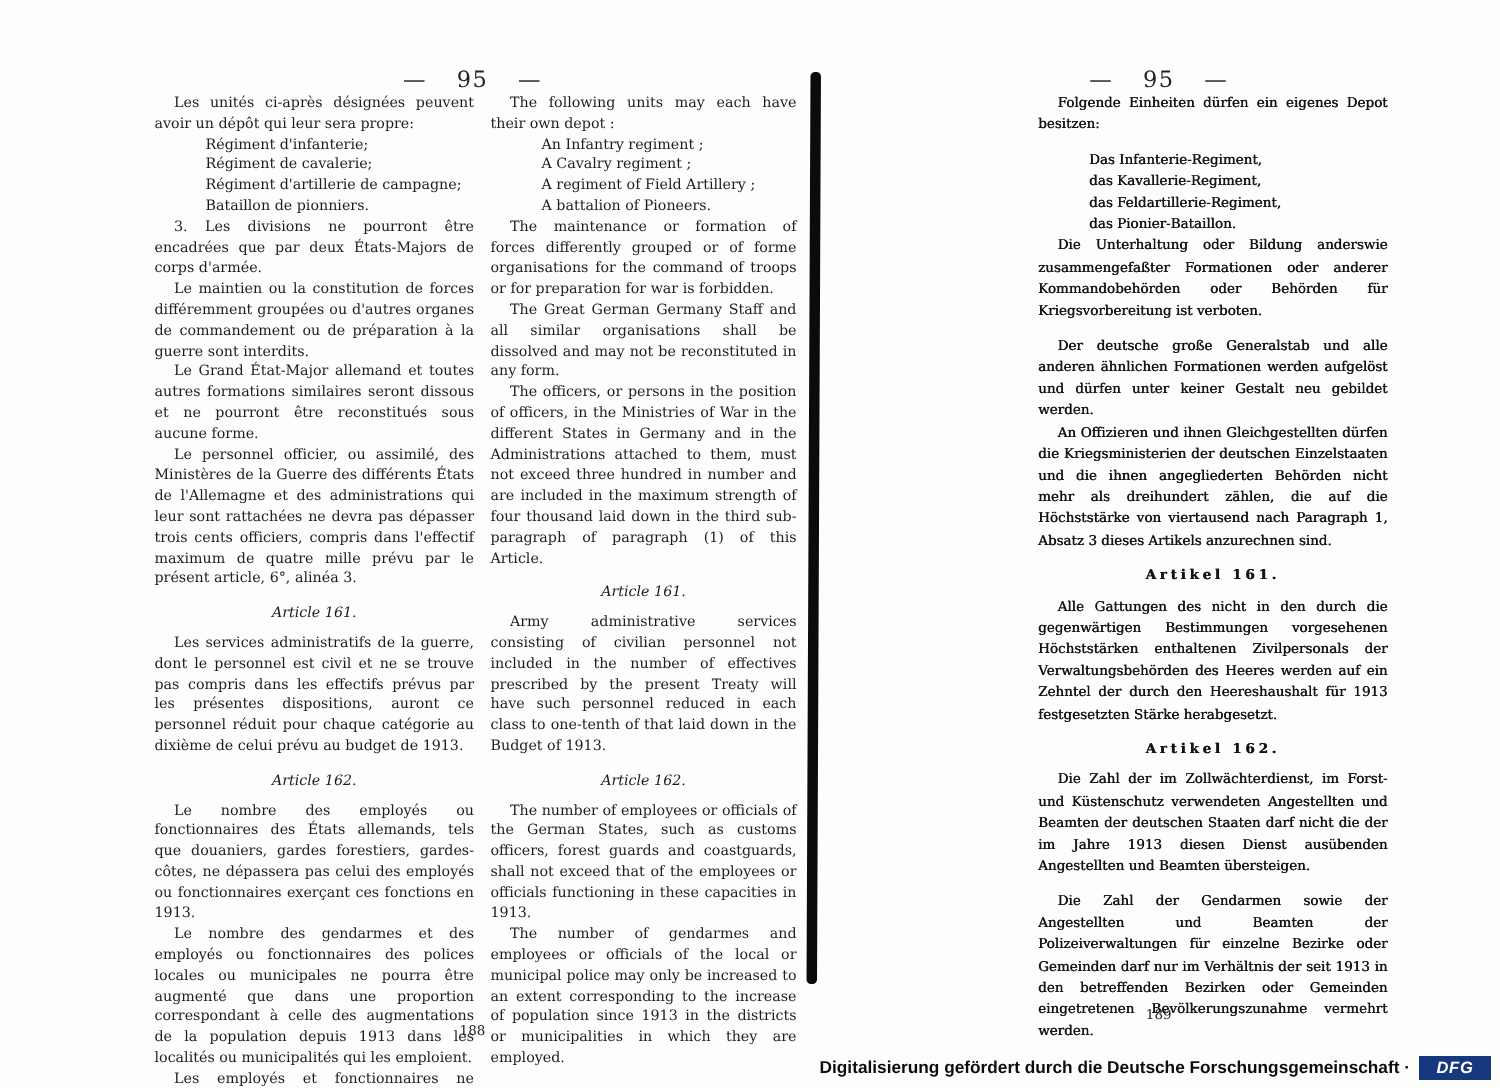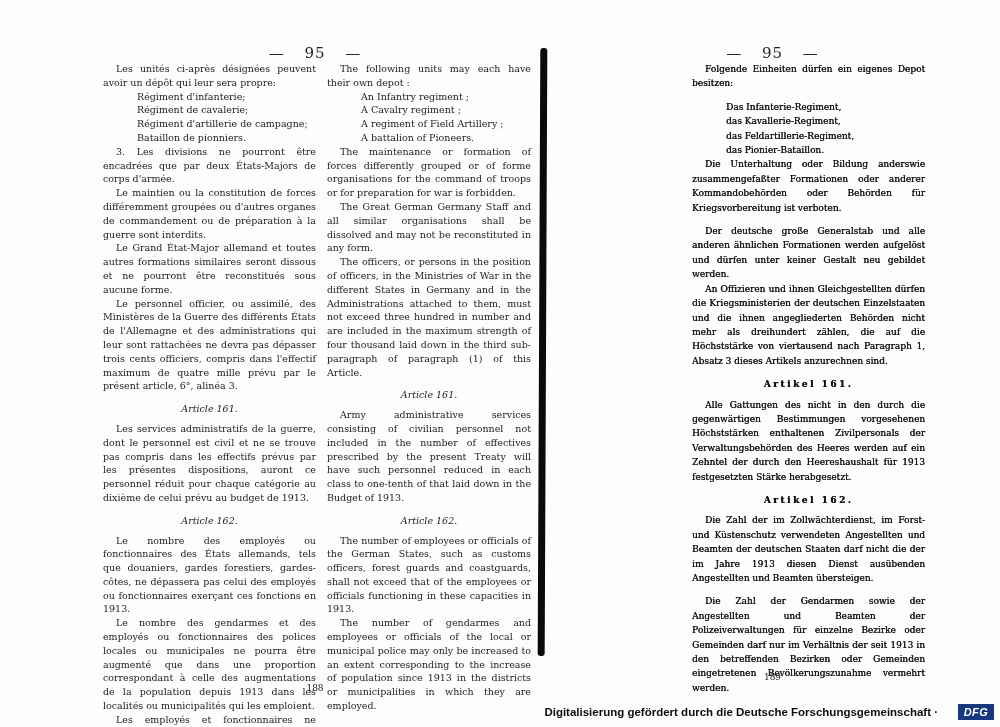--- a/index.html
+++ b/index.html
@@ -17,24 +17,24 @@
   .para{margin:0;text-indent:13px;text-align:justify;}
   .item{margin:0 0 0 34px;text-indent:0;}
   .heading{margin:9px 0 6px;text-align:center;font-style:italic;text-indent:0;}
   .col-german .heading{font-style:normal;font-weight:bold;letter-spacing:2.5px;}
   .gap{margin-top:9px;}
   .pagenum{position:absolute;font-size:9px;color:#222;text-align:center;}
   .pn-left{left:100px;width:430px;top:666px;margin-top:17px;}
   .pn-right{left:655px;width:235px;top:672px;}
   .gutter{position:absolute;left:539px;top:48px;width:7px;height:608px;background:#0b0b0b;
           border-radius:3px;transform:rotate(0.25deg);}
-  .footer{position:absolute;right:6px;top:704px;display:flex;align-items:center;gap:20px;
+  .footer{position:absolute;right:6px;top:704px;display:flex;align-items:center;gap:6px;
           font-family:"Liberation Sans", sans-serif;}
   .footer-text{font-size:11.5px;font-weight:bold;color:#0d0d0d;}
-  .dfg-logo{width:36px;height:16px;display:flex;align-items:center;justify-content:center;
+  .dfg-logo{width:48px;height:16px;display:flex;align-items:center;justify-content:center;
             color:#ffffff;font-weight:bold;font-style:italic;font-size:11px;letter-spacing:0.5px;}
 </style>
 </head>
 <body>
 
 <div class="scan">
 
   <div class="page-header hdr-left">— 95 —</div>
   <div class="page-header hdr-right">— 95 —</div>
 

